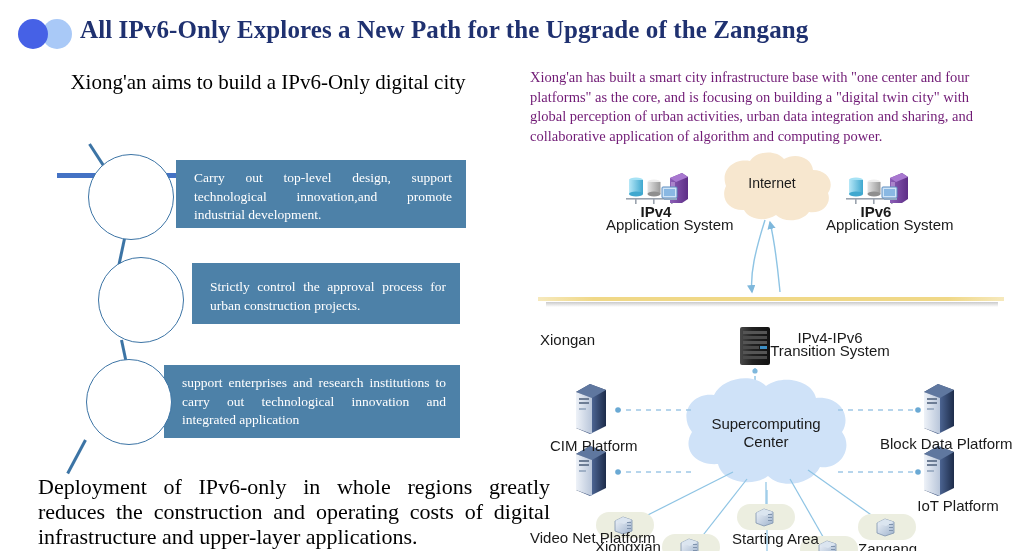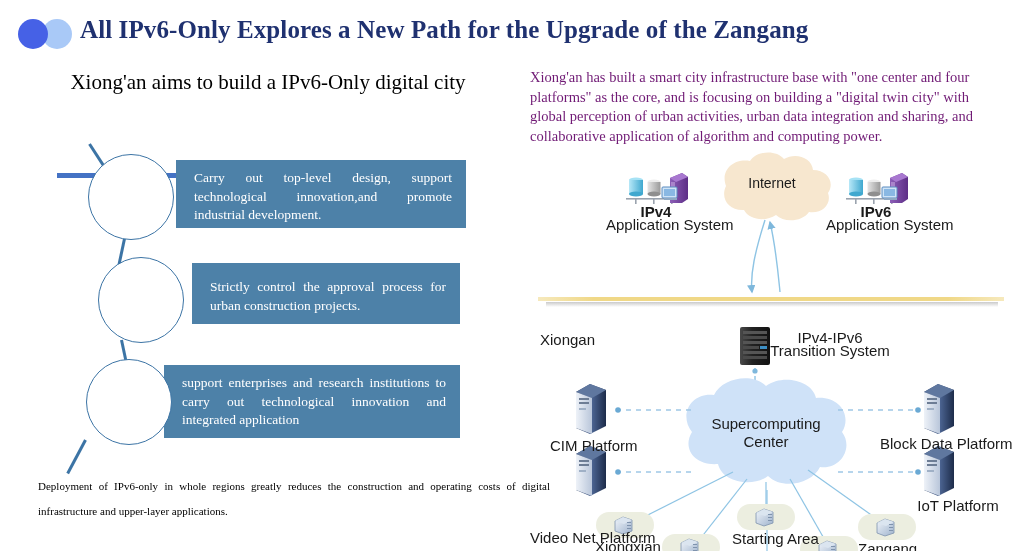--- a/index.html
+++ b/index.html
@@ -34,21 +34,21 @@
   }
   .step .box{
     position:absolute;background:#4d81a8;color:#ffffff;
     font-size:13.5px;line-height:18.5px;text-align:justify;
     padding:9px 14px 9px 18px;box-sizing:border-box;z-index:2;
   }
   .connector{position:absolute;background:#3c74a5;z-index:1;}
 
   #footnote{
     position:absolute;left:38px;top:412px;width:512px;
-    font-size:11px;line-height:25px;color:#000;text-align:justify;
+    font-size:22px;line-height:25px;color:#000;text-align:justify;
   }
 
   
   #right-pane{position:absolute;left:528px;top:62px;width:496px;height:489px;}
   #right-paragraph{
     position:absolute;left:2px;top:6px;width:446px;
     font-size:14.5px;line-height:19.5px;color:#701a75;text-align:left;
   }
   #diagram{position:absolute;left:0px;top:90px;width:496px;height:399px;}
   #diagram svg{position:absolute;left:0;top:0;}

